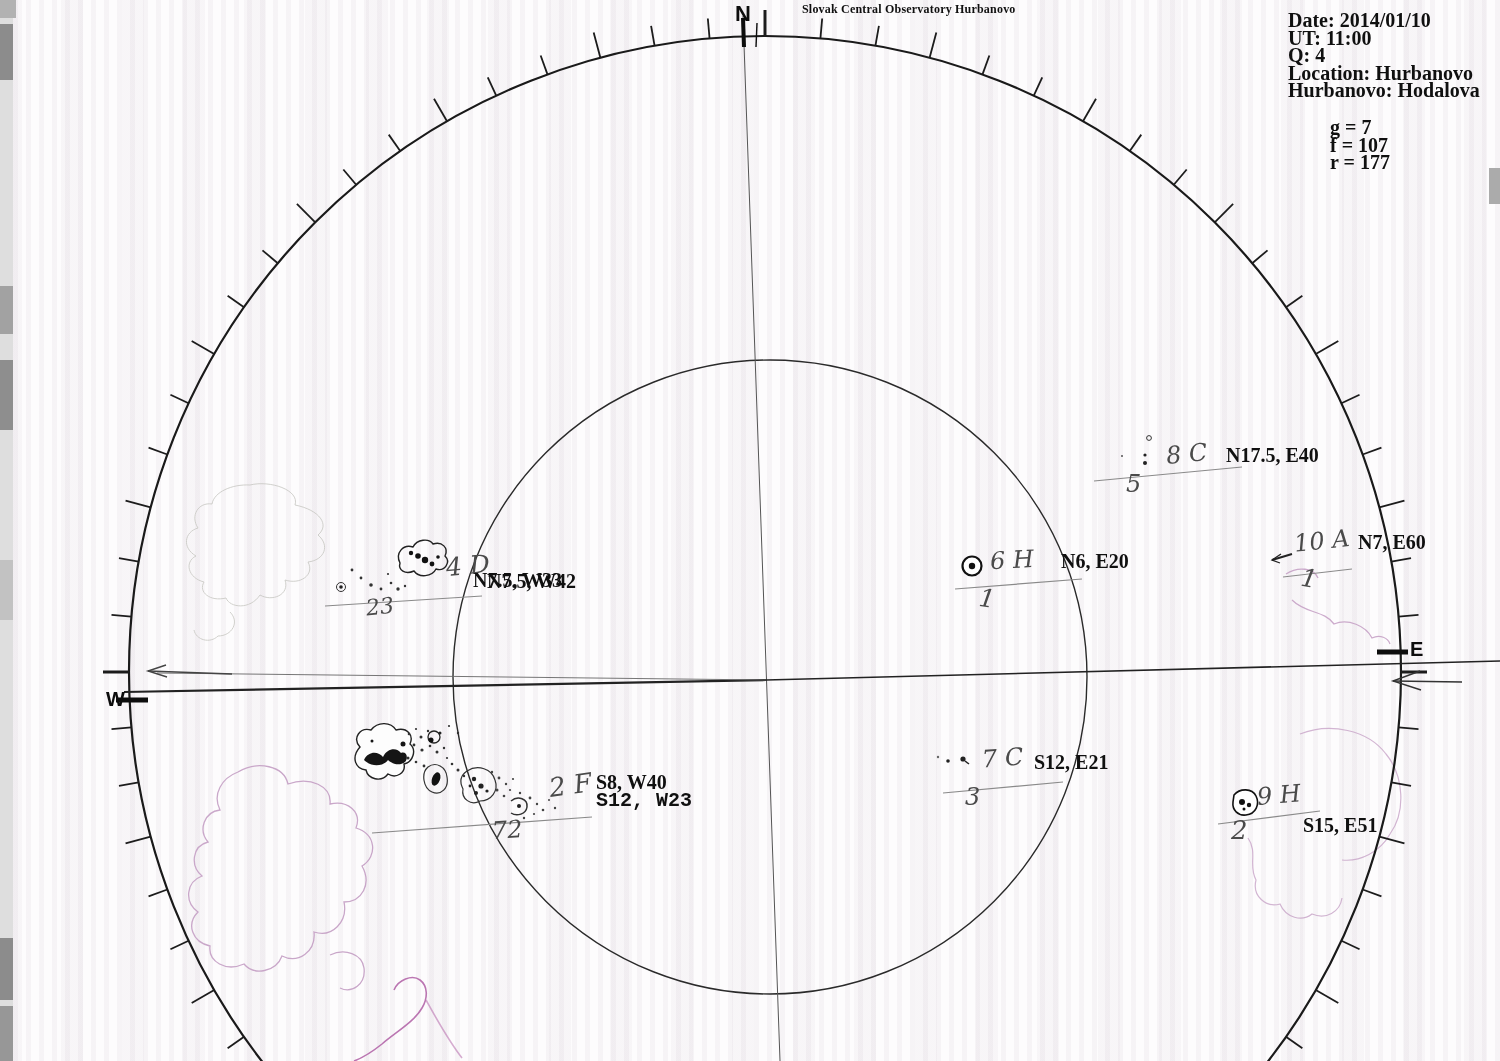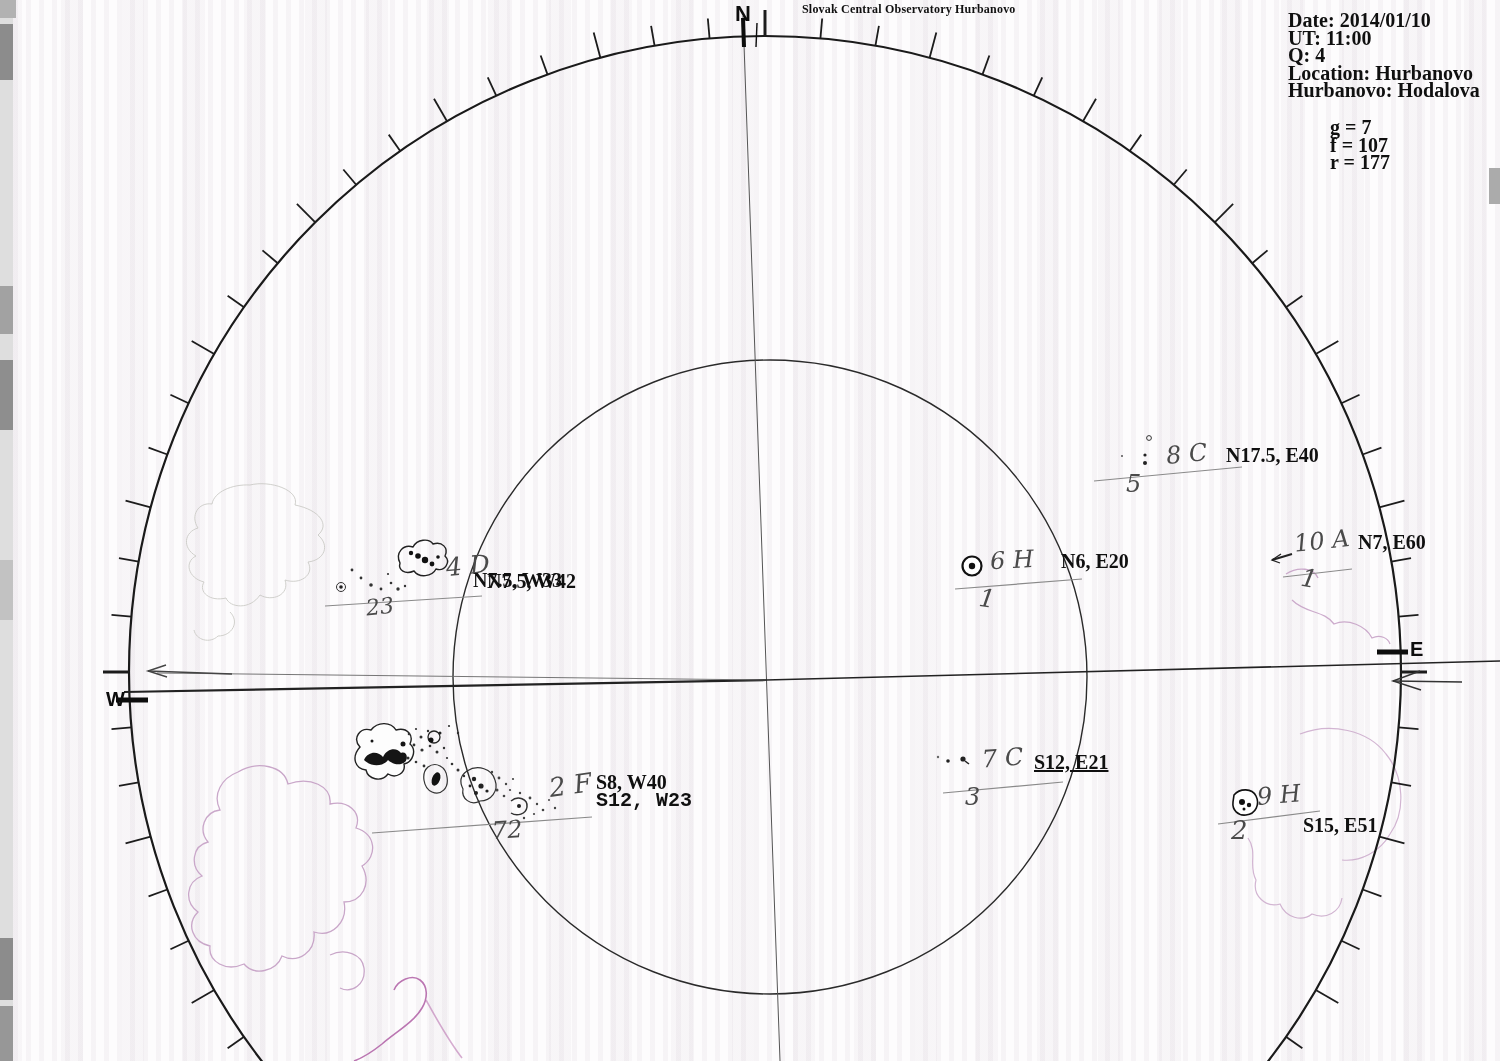--- a/index.html
+++ b/index.html
@@ -321,21 +321,21 @@
   <div class="abs hand" style="left:549px;top:770px;font-size:26px;transform:rotate(-8deg);">2 F</div>
   <div class="abs printed" style="left:596px;top:771px;">S8, W40</div>
   <div class="abs printed" style="left:596px;top:789px;font-family:Liberation Mono, monospace;">S12, W23</div>
   <div class="abs hand" style="left:492px;top:816px;font-size:24px;transform:rotate(-4deg);">72</div>
 
   <div class="abs hand" style="left:990px;top:546px;font-size:24px;transform:rotate(-3deg);">6 H</div>
   <div class="abs printed" style="left:1021px;top:550px;margin-left:40px;">N6, E20</div>
   <div class="abs hand" style="left:979px;top:584px;font-size:25px;transform:rotate(8deg);">1</div>
 
   <div class="abs hand" style="left:982px;top:744px;font-size:24px;transform:rotate(-4deg);">7 C</div>
-  <div class="abs printed" style="left:1034px;top:751px;text-decoration:underline;">S12, E21</div>
+  <div class="abs printed" style="left:1034px;top:751px;">S12, E21</div>
   <div class="abs hand" style="left:965px;top:783px;font-size:24px;">3</div>
 
   <div class="abs hand" style="left:1166px;top:440px;font-size:24px;transform:rotate(-6deg);">8 C</div>
   <div class="abs printed" style="left:1202px;top:444px;margin-left:24px;">N17.5, E40</div>
   <div class="abs hand" style="left:1126px;top:470px;font-size:24px;">5</div>
 
   <div class="abs hand" style="left:1257px;top:781px;font-size:24px;transform:rotate(-5deg);">9 H</div>
   <div class="abs printed" style="left:1303px;top:814px;">S15, E51</div>
   <div class="abs hand" style="left:1231px;top:815px;font-size:26px;">2</div>
 

